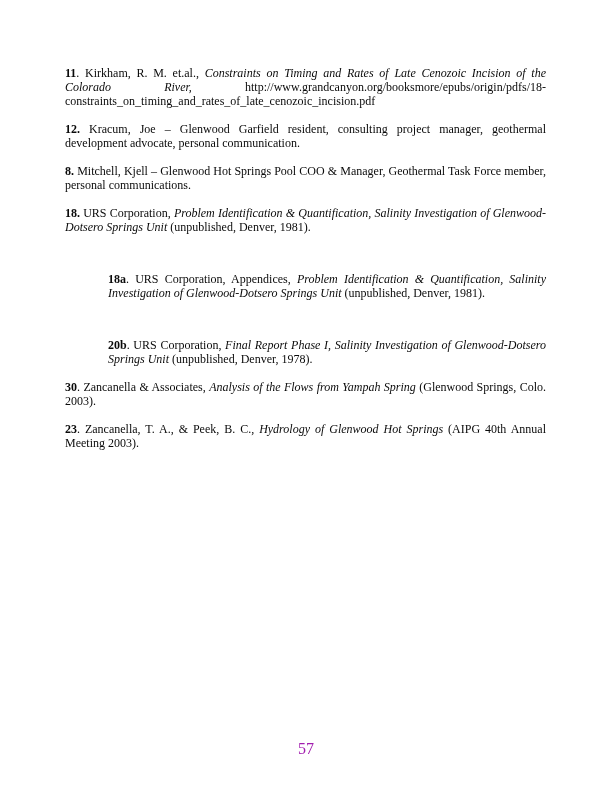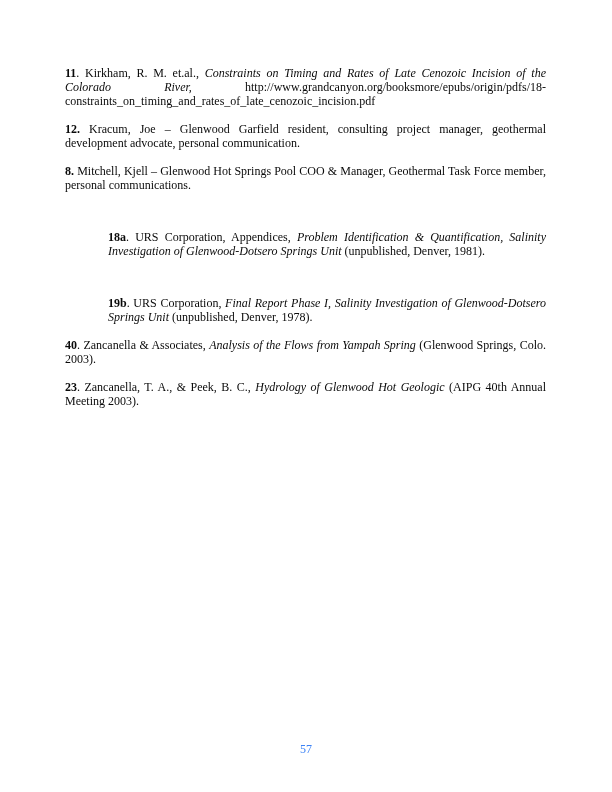--- a/index.html
+++ b/index.html
@@ -35,32 +35,33 @@
     margin-top: 38px;
   }
   .b { font-weight: bold; }
   .i { font-style: italic; }
   .pageno {
     position: absolute;
     left: 0;
     right: 0;
     top: 742px;
     text-align: center;
-    font-size: 12px;
+    font-size: 16px;
     line-height: 14px;
-    color: #3b82f6;
+    color: #a21caf;
   }
 </style>
 </head>
 <body>
 
 <div class="page">
   <div class="refs" id="refs">
       <p class="ref"><span class="b">11</span><span>. Kirkham, R. M. et.al., </span><span class="i">Constraints on Timing and Rates of Late Cenozoic Incision of the Colorado River,</span><span> http://www.grandcanyon.org/booksmore/epubs/origin/pdfs/18-constraints_on_timing_and_rates_of_late_cenozoic_incision.pdf</span></p>
       <p class="ref"><span class="b">12.</span><span> Kracum, Joe – Glenwood Garfield resident, consulting project manager, geothermal development advocate, personal communication.</span></p>
       <p class="ref"><span class="b">8.</span><span> Mitchell, Kjell – Glenwood Hot Springs Pool COO &amp; Manager, Geothermal Task Force member, personal communications.</span></p>
+      <p class="ref"><span class="b">18.</span><span> URS Corporation, </span><span class="i">Problem Identification &amp; Quantification, Salinity Investigation of Glenwood-Dotsero Springs Unit</span><span> (unpublished, Denver, 1981).</span></p>
       <p class="ref indent"><span class="b">18a</span><span>. URS Corporation, Appendices, </span><span class="i">Problem Identification &amp; Quantification, Salinity Investigation of Glenwood-Dotsero Springs Unit</span><span> (unpublished, Denver, 1981).</span></p>
-      <p class="ref indent"><span class="b">19b</span><span>. URS Corporation, </span><span class="i">Final Report Phase I, Salinity Investigation of Glenwood-Dotsero Springs Unit</span><span> (unpublished, Denver, 1978).</span></p>
-      <p class="ref"><span class="b">40</span><span>. Zancanella &amp; Associates, </span><span class="i">Analysis of the Flows from Yampah Spring</span><span> (Glenwood Springs, Colo. 2003).</span></p>
-      <p class="ref"><span class="b">23</span><span>. Zancanella, T. A., &amp; Peek, B. C., </span><span class="i">Hydrology of Glenwood Hot Geologic</span><span> (AIPG 40th Annual Meeting 2003).</span></p>
+      <p class="ref indent"><span class="b">20b</span><span>. URS Corporation, </span><span class="i">Final Report Phase I, Salinity Investigation of Glenwood-Dotsero Springs Unit</span><span> (unpublished, Denver, 1978).</span></p>
+      <p class="ref"><span class="b">30</span><span>. Zancanella &amp; Associates, </span><span class="i">Analysis of the Flows from Yampah Spring</span><span> (Glenwood Springs, Colo. 2003).</span></p>
+      <p class="ref"><span class="b">23</span><span>. Zancanella, T. A., &amp; Peek, B. C., </span><span class="i">Hydrology of Glenwood Hot Springs</span><span> (AIPG 40th Annual Meeting 2003).</span></p>
     </div>
   <div class="pageno">57</div>
 </div>
 
 </body></html>

